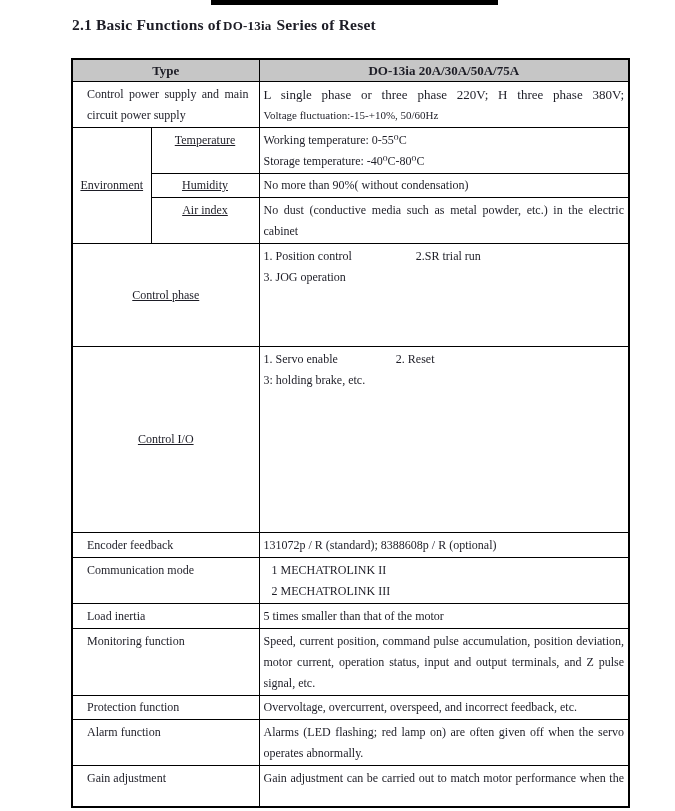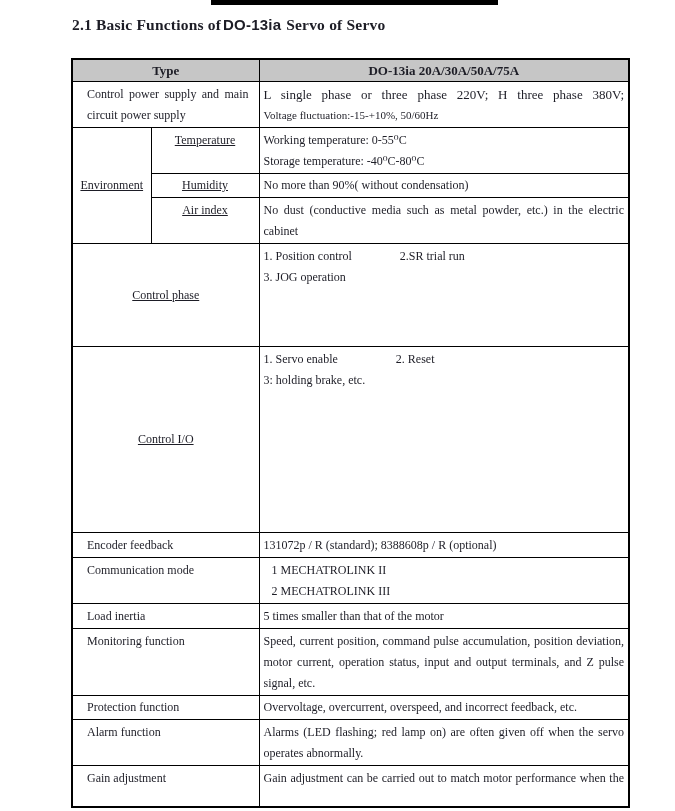--- a/index.html
+++ b/index.html
@@ -18,22 +18,22 @@
   }
   .doc-title {
     position: absolute;
     left: 72px; top: 16px;
     font-size: 15.5px;
     font-weight: bold;
     letter-spacing: 0.2px;
     white-space: nowrap;
   }
   .doc-title .model-seg {
-    font-family: Liberation Sans, sans-serif;
-    font-size: 15px;
+    font-family: Liberation Serif, serif;
+    font-size: 13px;
     margin: 0 5px 0 2px;
   }
   table.spec {
     position: absolute;
     left: 71px; top: 58px;
     width: 557px;
     border-collapse: collapse;
     table-layout: fixed;
     border: 2px solid #000;
     font-size: 12px;
@@ -51,30 +51,30 @@
     font-size: 13px;
     font-weight: bold;
     text-align: center;
     padding: 0 12px;
   }
   .label-cell { padding-left: 14px; padding-right: 10px; }
   .label-center { text-align: center; padding-left: 4px; padding-right: 4px; text-decoration: underline; }
   .just { text-align: justify; text-align-last: justify; }
   .big-line { font-size: 13px; }
   .small-line { font-size: 11px; }
-  .pair-line .second { margin-left: 48px; }
+  .pair-line .second { margin-left: 64px; }
   .pair-line .second-wide { margin-left: 58px; }
   .content-indent { padding-left: 2px; }
 </style>
 </head>
 <body>
 
 <div class="top-bar"></div>
 
-<h1 class="doc-title"><span>2.1 Basic Functions of</span><span class="model-seg">DO-13ia</span><span>Servo of Servo</span></h1>
+<h1 class="doc-title"><span>2.1 Basic Functions of</span><span class="model-seg">DO-13ia</span><span>Series of Reset</span></h1>
 
 <table class="spec">
   <colgroup>
     <col style="width:79px">
     <col style="width:108px">
     <col style="width:370px">
   </colgroup>
 
   <tbody>
       <tr style="height:19px">

